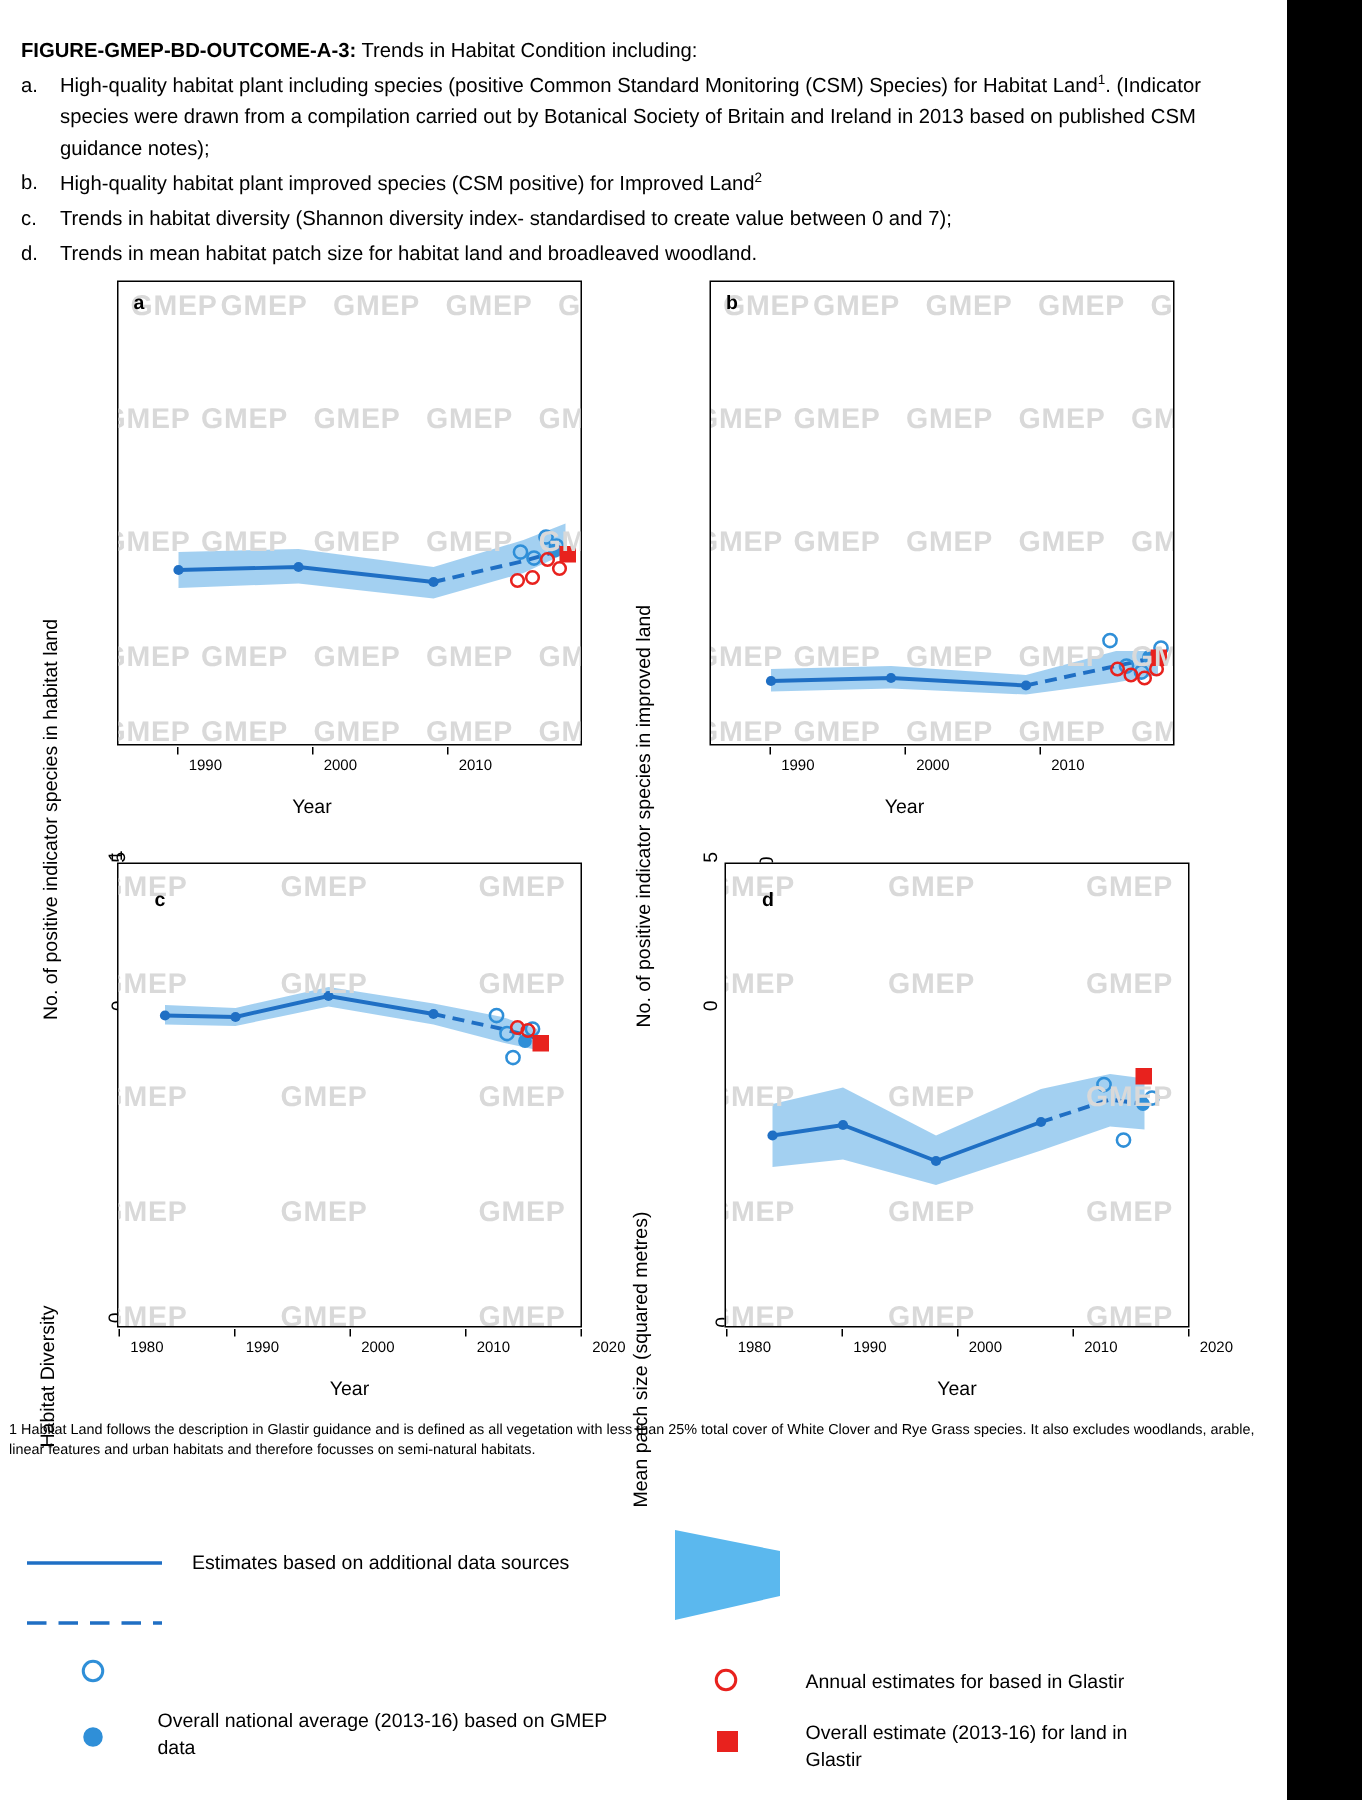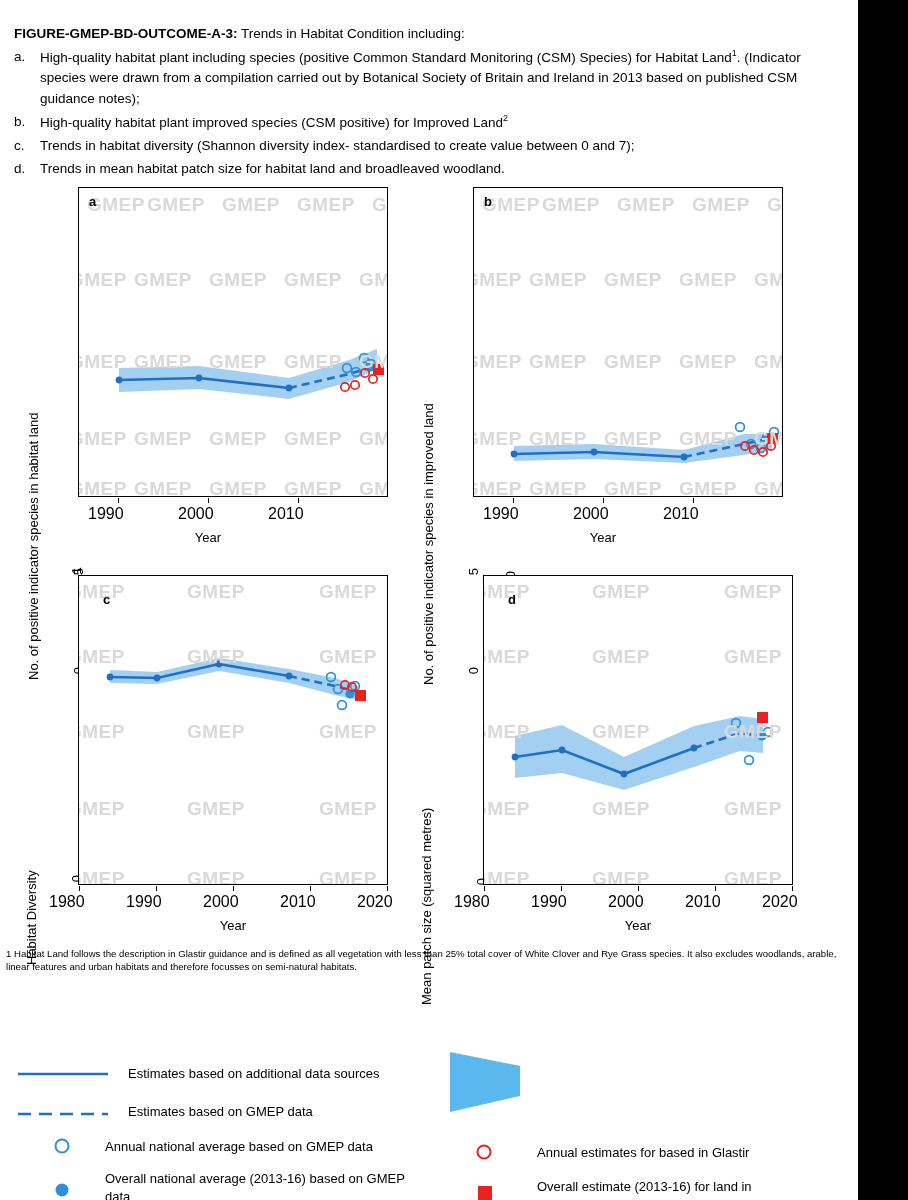--- a/index.html
+++ b/index.html
@@ -47,34 +47,34 @@
   }
   .panel-letter { position:absolute; font-weight:bold; font-size:13px; }
   .axis-title-y {
     position:absolute;
     transform: rotate(-90deg);
     transform-origin: 0 0;
     white-space: nowrap;
     font-size:13px;
   }
   .axis-title-x { position:absolute; font-size:13px; text-align:center; }
-  .tick-x { position:absolute; font-size:16px; text-align:left; width:60px; }
+  .tick-x { position:absolute; font-size:10px; text-align:right; width:60px; }
   .tick-y { position:absolute; font-size:13px; text-align:right; white-space:nowrap;}
   .tick-y.rot {
     transform: rotate(-90deg);
     transform-origin: 100% 0;
   }
   .tickmark { position:absolute; background:#000; }
 
   
   .footnotes { position:absolute; left:6px; top:948px; width:832px; font-size:9.6px; line-height:1.35; }
   .footnotes p { margin:0 0 2px 0; }
 
   
-  .legend { position:absolute; left:0; top:1030px; width:858px; height:170px; font-size:13px; }
+  .legend { position:absolute; left:0; top:998px; width:858px; height:170px; font-size:13px; }
   .lg-item { position:absolute; }
   .lg-text { position:absolute; font-size:13px; line-height:1.35; }
 
   svg { display:block; }
 </style>
 </head>
 <body>
 
 <div class="page">
 
@@ -376,28 +376,26 @@
           <line x1="0" y1="4" x2="90" y2="4" stroke="#1f6fc4" stroke-width="2.4"></line>
         </svg>
     </div>
     <div class="lg-text" style="left:128px; top:35px; width:300px;">Estimates based on additional data sources</div>
 
     <div class="lg-item" style="left:18px; top:80px;">
       <svg width="90" height="8" viewBox="0 0 90 8">
           <line x1="0" y1="4" x2="90" y2="4" stroke="#1f6fc4" stroke-width="2.4" stroke-dasharray="13,8"></line>
         </svg>
     </div>
-    <div class="lg-text" style="left:128px; top:73px; width:300px;">Estimates based on GMEP data</div>
 
     <div class="lg-item" style="left:52px; top:106px;">
       <svg width="20" height="20" viewBox="0 0 20 20">
           <circle cx="10" cy="10" r="6.5" fill="none" stroke="#2f8fd8" stroke-width="2"></circle>
         </svg>
     </div>
-    <div class="lg-text" style="left:105px; top:108px; width:330px;">Annual national average based on GMEP data</div>
 
     <div class="lg-item" style="left:52px; top:150px;">
       <svg width="20" height="20" viewBox="0 0 20 20">
           <circle cx="10" cy="10" r="6.5" fill="#2f8fd8"></circle>
         </svg>
     </div>
     <div class="lg-text" style="left:105px; top:140px; width:320px;">Overall national average (2013-16) based on GMEP data</div>
 
     <div class="lg-item" style="left:450px; top:22px;">
       <svg width="70" height="60" viewBox="0 0 70 60">

